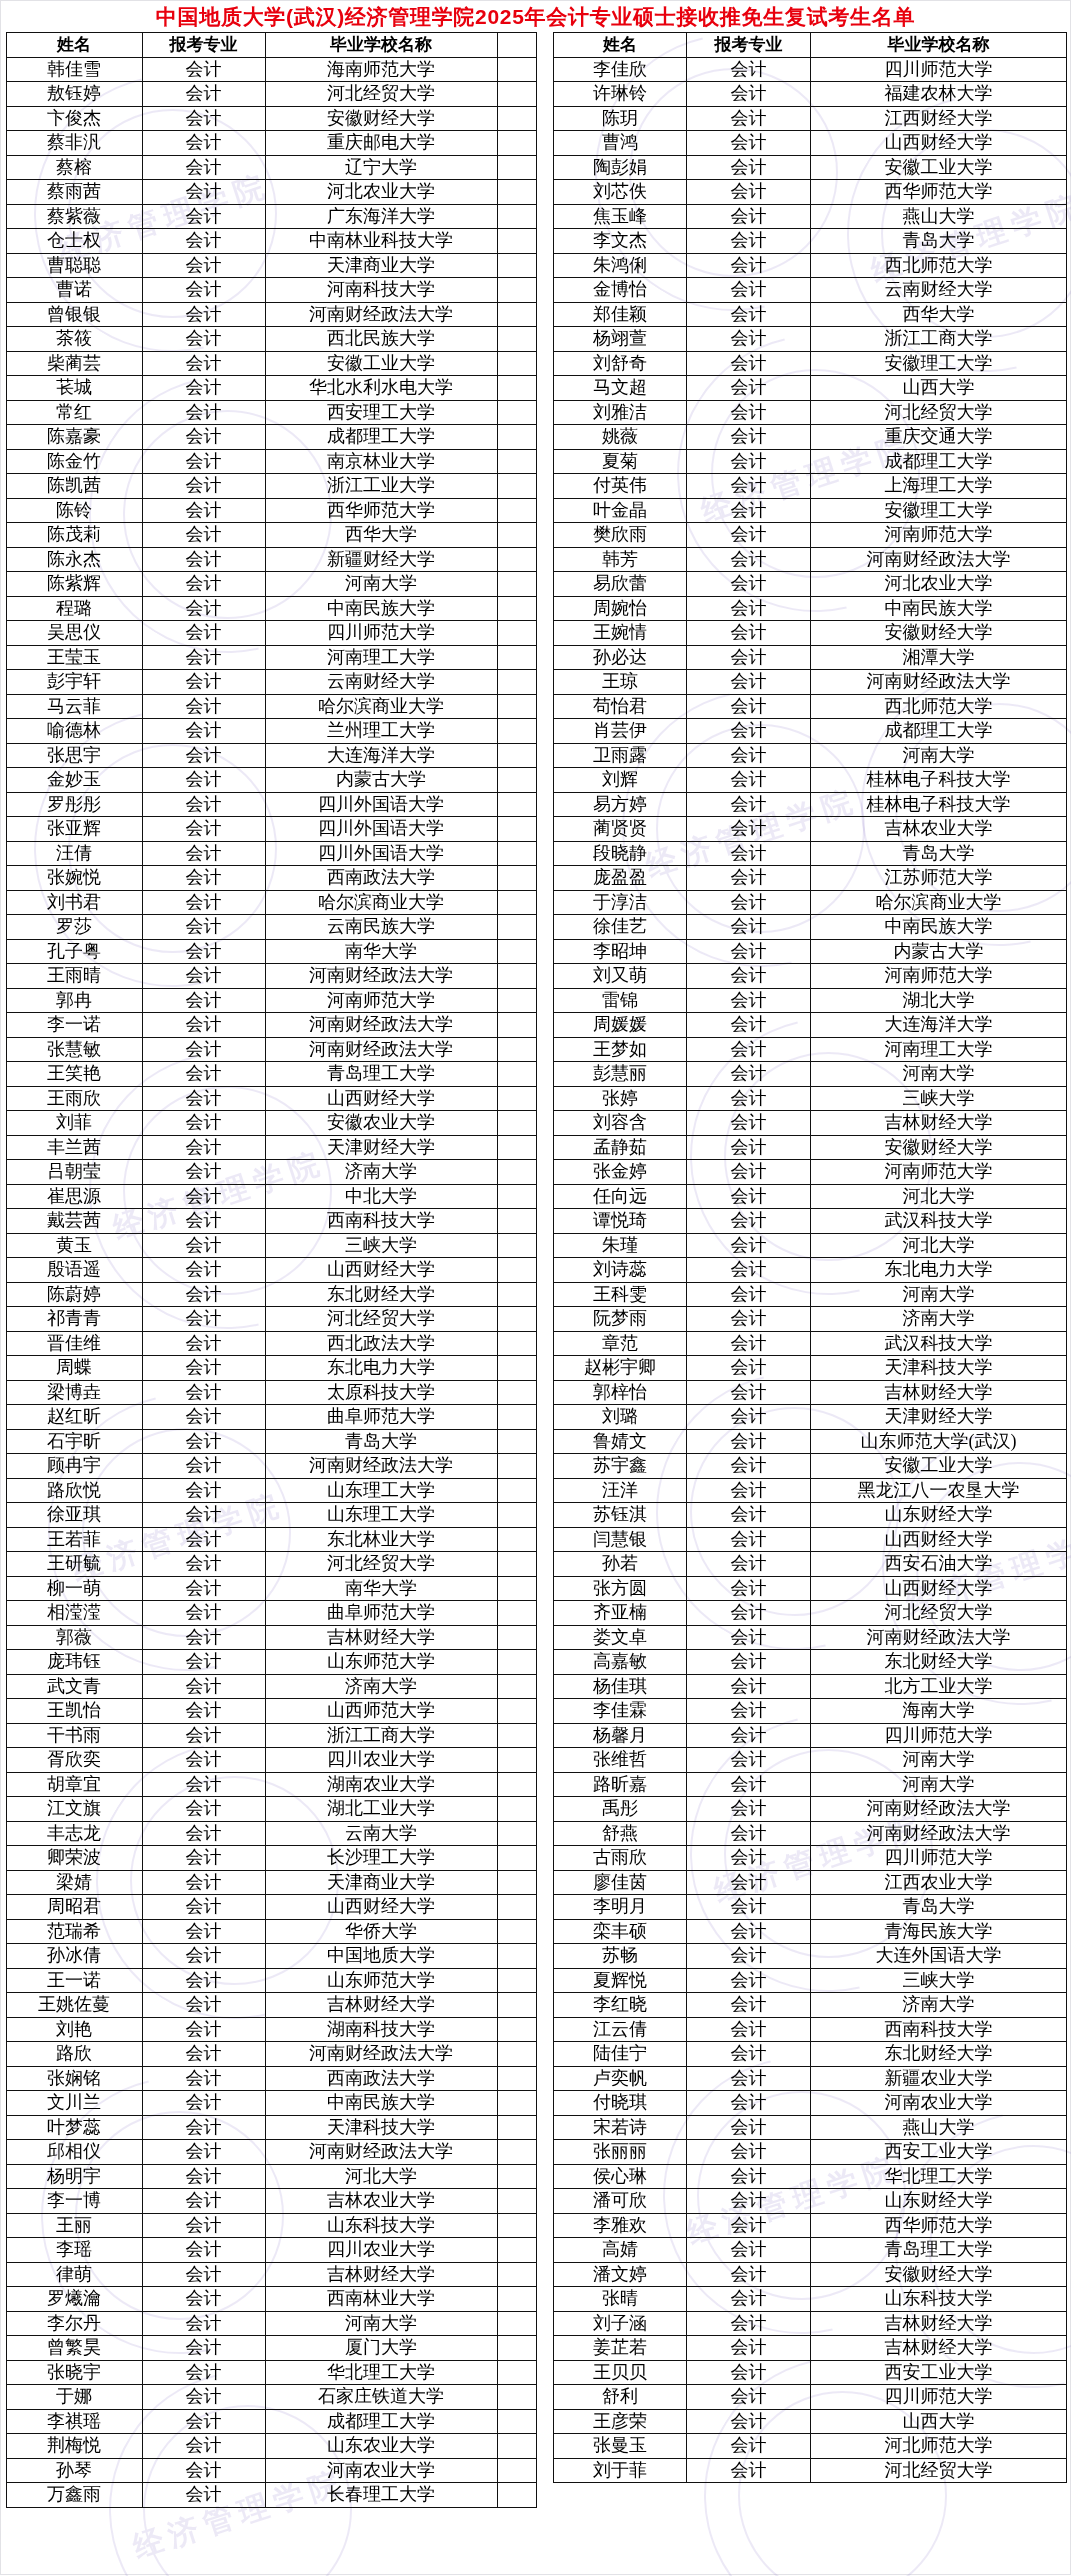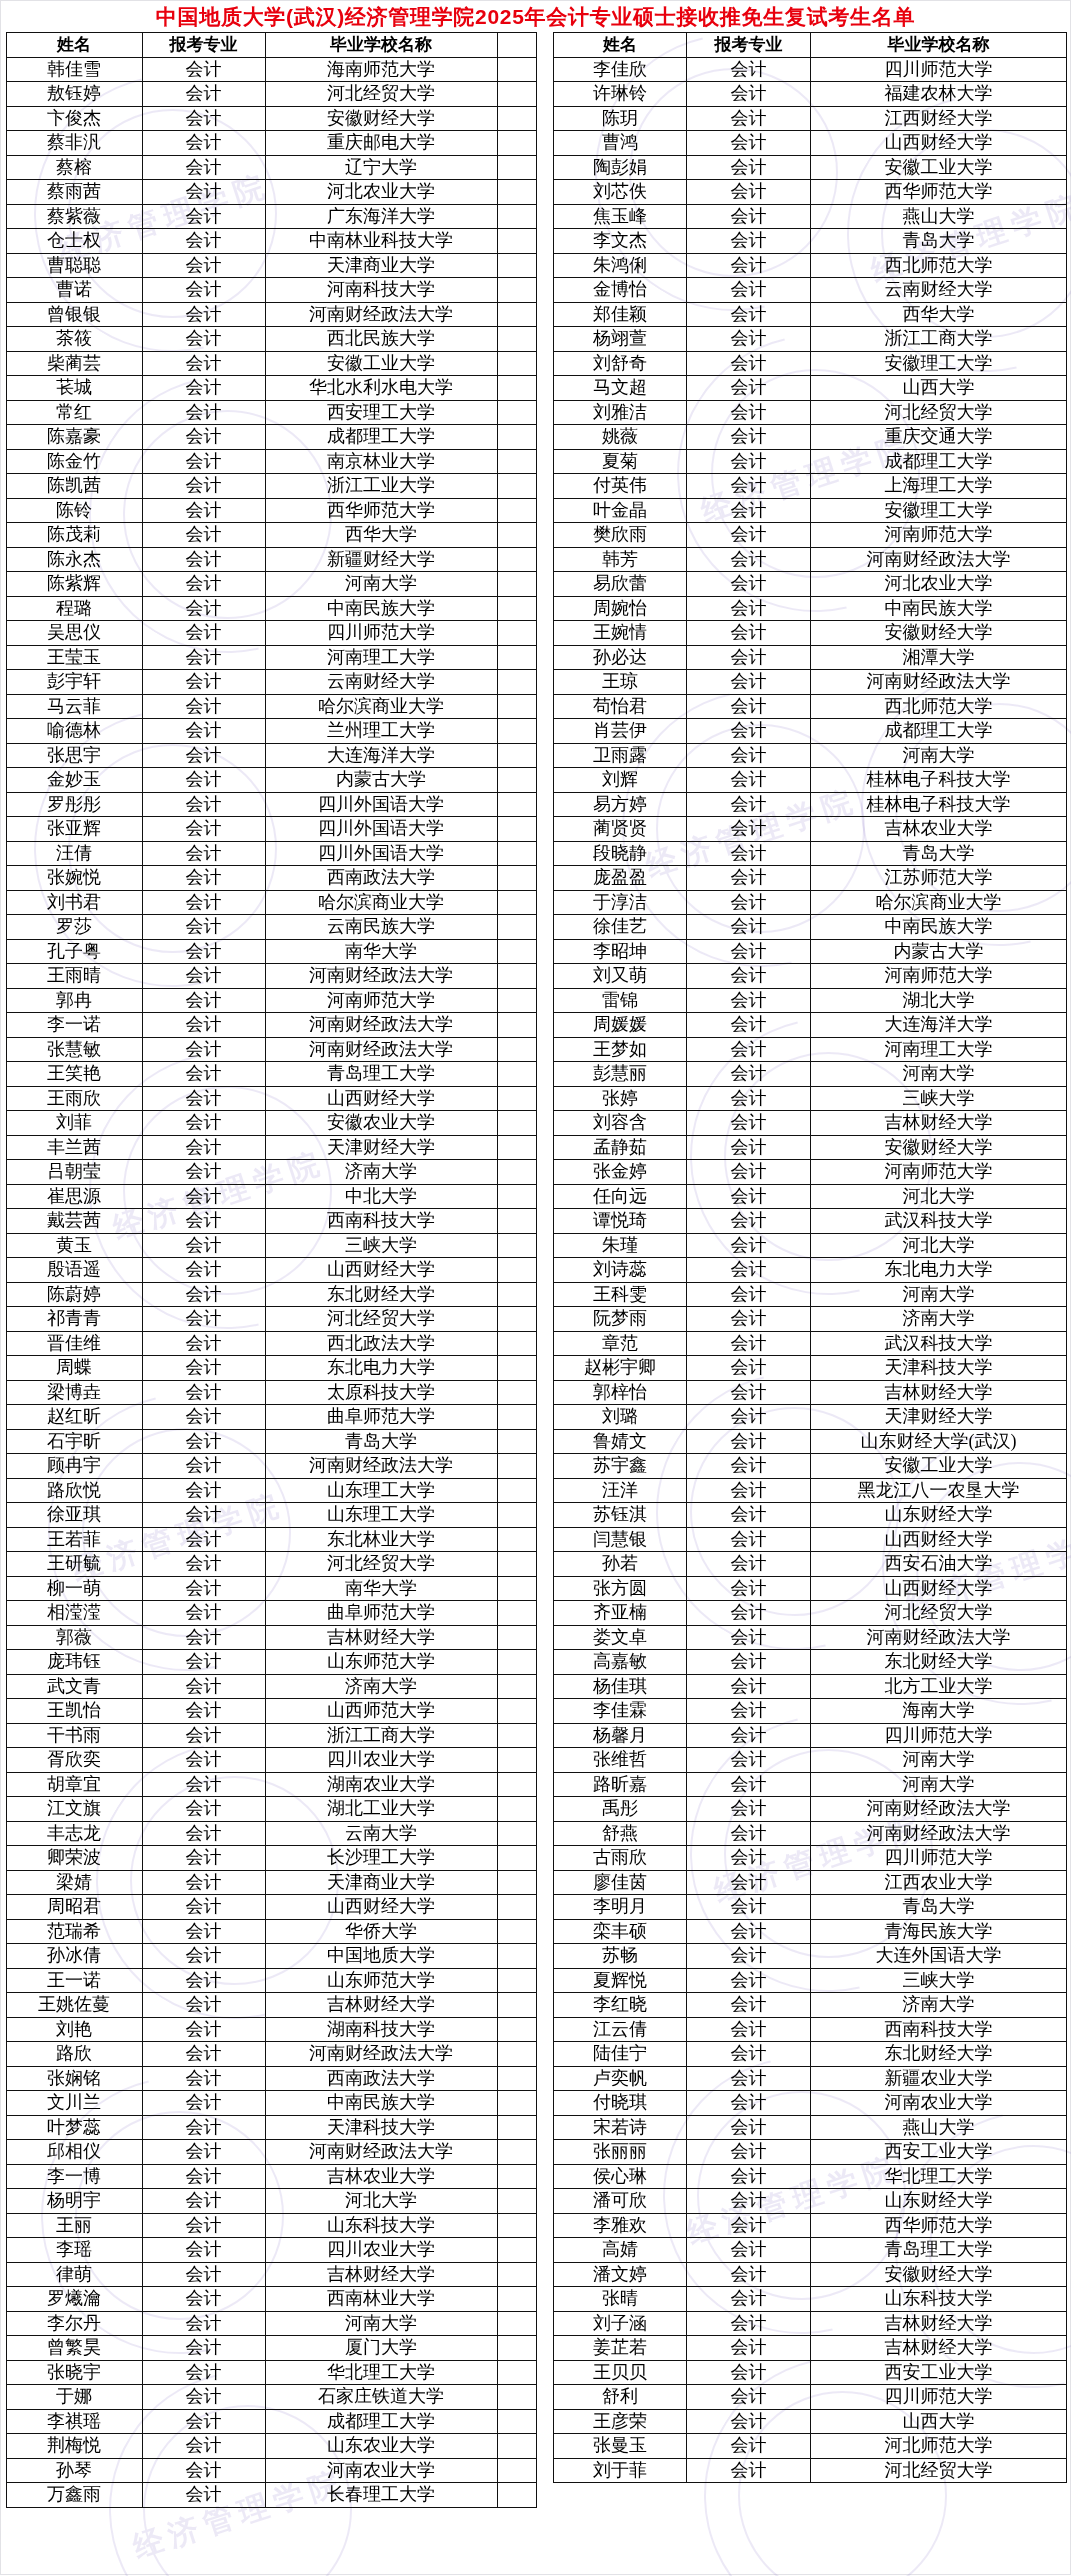--- a/index.html
+++ b/index.html
@@ -674,29 +674,29 @@
         <td>天津科技大学</td>
         <td></td>
       </tr>
       <tr>
         <td>邱相仪</td>
         <td>会计</td>
         <td>河南财经政法大学</td>
         <td></td>
       </tr>
       <tr>
+        <td>杨明宇</td>
+        <td>会计</td>
+        <td>河北大学</td>
+        <td></td>
+      </tr>
+      <tr>
         <td>李一博</td>
         <td>会计</td>
         <td>吉林农业大学</td>
-        <td></td>
-      </tr>
-      <tr>
-        <td>杨明宇</td>
-        <td>会计</td>
-        <td>河北大学</td>
         <td></td>
       </tr>
       <tr>
         <td>王丽</td>
         <td>会计</td>
         <td>山东科技大学</td>
         <td></td>
       </tr>
       <tr>
         <td>李瑶</td>
@@ -1057,21 +1057,21 @@
         <td>吉林财经大学</td>
       </tr>
       <tr>
         <td>刘璐</td>
         <td>会计</td>
         <td>天津财经大学</td>
       </tr>
       <tr>
         <td>鲁婧文</td>
         <td>会计</td>
-        <td>山东财经大学(武汉)</td>
+        <td>山东师范大学(武汉)</td>
       </tr>
       <tr>
         <td>苏宇鑫</td>
         <td>会计</td>
         <td>安徽工业大学</td>
       </tr>
       <tr>
         <td>汪洋</td>
         <td>会计</td>
         <td>黑龙江八一农垦大学</td>

